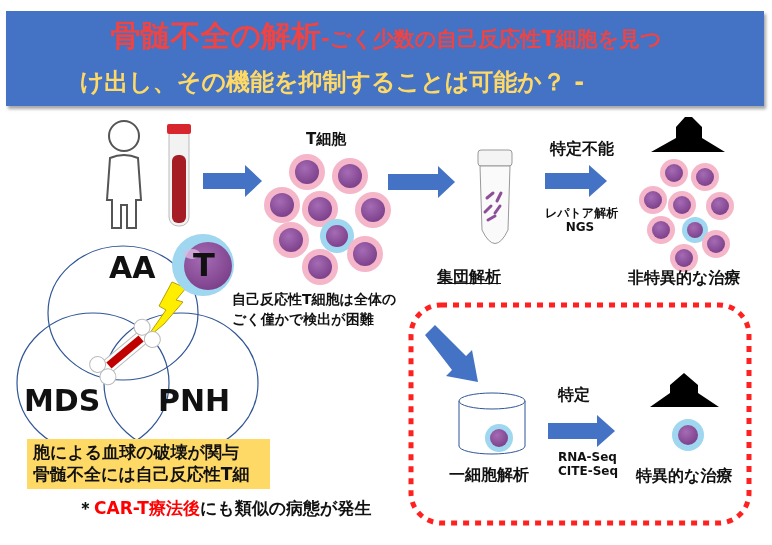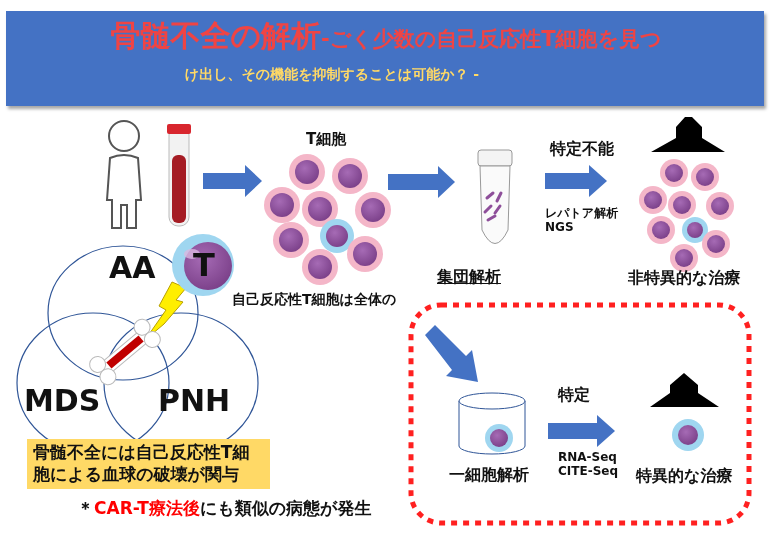--- a/index.html
+++ b/index.html
@@ -6,21 +6,21 @@
   body { width:772px; height:545px; position:relative; overflow:hidden;
          font-family:"DejaVu Sans", "Liberation Sans", sans-serif; color:#111; }
   .abs { position:absolute; }
   .banner { left:6px; top:11px; width:758px; height:95px; background:#4472c4;
             box-shadow:2px 3px 3px rgba(0,0,0,0.35); }
   .title1 { left:0; top:16px; width:772px; text-align:center; color:#ef4444;
             font-weight:bold; white-space:nowrap; }
   .title1 .big { font-size:30px; }
   .title1 .small { font-size:21px; }
   .title2 { left:0; top:66px; width:664px; text-align:center; color:#ffd966;
-            font-weight:bold; font-size:14px; white-space:nowrap; }
+            font-weight:bold; font-size:24px; white-space:nowrap; }
   .lbl { font-weight:bold; white-space:nowrap; }
   .venn-lbl { font-size:30px; font-weight:bold; }
   .note { left:27px; top:439px; width:243px; height:50px; background:#ffd966;
           font-weight:bold; font-size:17px; line-height:22px; padding:2px 0 0 6px; box-sizing:border-box; }
   .footnote { left:67px; top:497px; font-size:17px; font-weight:bold; white-space:nowrap;margin-left:10px; }
   .red { color:#ff0000; }
   svg { position:absolute; left:0; top:0; }
 </style>
 </head>
 <body>
@@ -190,36 +190,37 @@
 </svg>
 
 <div class="abs venn-lbl" style="left:109px;top:250px;">AA</div>
 <div class="abs venn-lbl" style="left:24px;top:383px;">MDS</div>
 <div class="abs venn-lbl" style="left:158px;top:383px;">PNH</div>
 <div class="abs venn-lbl" style="left:193px;top:246px;font-size:32px;">T</div>
 
 <div class="abs lbl" style="left:306px;top:130px;font-size:15px;">T細胞</div>
 <div class="abs lbl" style="left:232px;top:289px;font-size:14px;line-height:20px;">
   <div>自己反応性T細胞は全体の</div>
+  <div>ごく僅かで検出が困難</div>
 </div>
 <div class="abs lbl" style="left:437px;top:267px;font-size:16px;text-decoration:underline;">集団解析</div>
 <div class="abs lbl" style="left:550px;top:139px;font-size:16px;">特定不能</div>
-<div class="abs lbl" style="left:545px;top:206px;width:70px;text-align:left;font-size:12px;line-height:14px;">
+<div class="abs lbl" style="left:545px;top:206px;width:70px;text-align:center;font-size:12px;line-height:14px;">
   <div>レパトア解析</div>
   <div>NGS</div>
 </div>
 <div class="abs lbl" style="left:628px;top:268px;font-size:16px;">非特異的な治療</div>
 <div class="abs lbl" style="left:449px;top:465px;font-size:16px;">一細胞解析</div>
 <div class="abs lbl" style="left:558px;top:385px;font-size:16px;">特定</div>
 <div class="abs lbl" style="left:552px;top:450px;font-size:12px;line-height:14px;margin-left:6px;">
   <div>RNA-Seq</div>
   <div>CITE-Seq</div>
 </div>
 <div class="abs lbl" style="left:636px;top:466px;font-size:16px;">特異的な治療</div>
 
 <div class="abs note">
+  <div>胞による血球の破壊が関与</div>
   <div>骨髄不全には自己反応性T細</div>
-  <div>胞による血球の破壊が関与</div>
 </div>
 
 <div class="abs footnote">
   <span>＊</span><span class="red">CAR-T療法後</span><span>にも類似の病態が発生</span>
 </div>
 
 </body></html>

